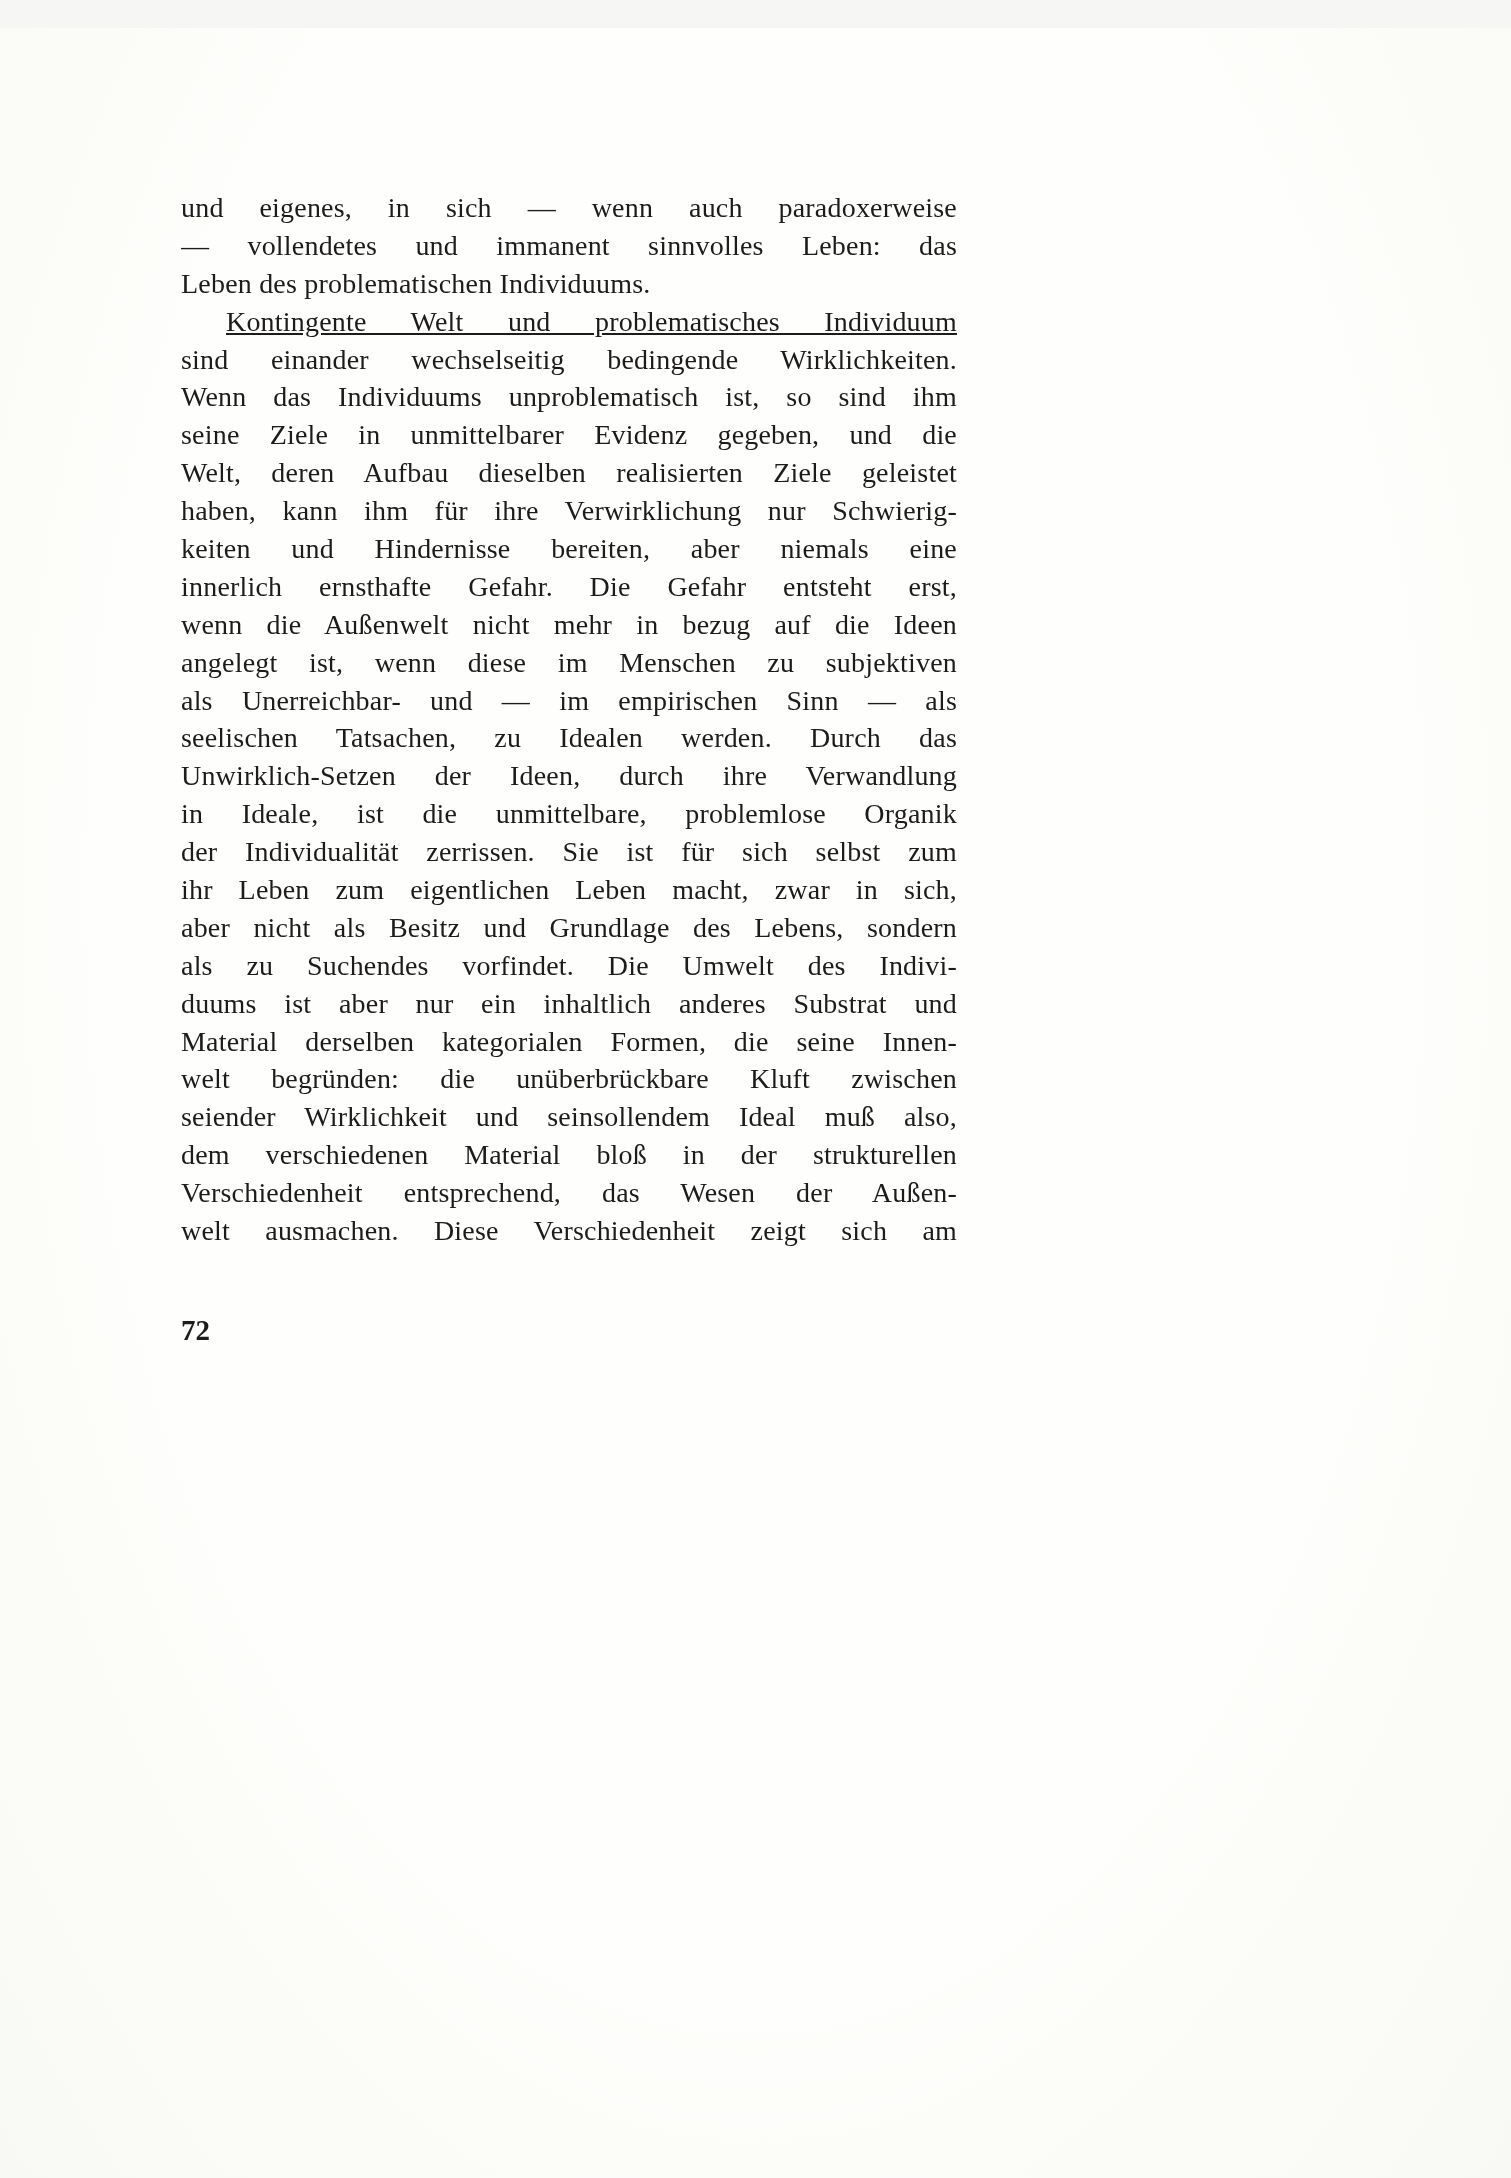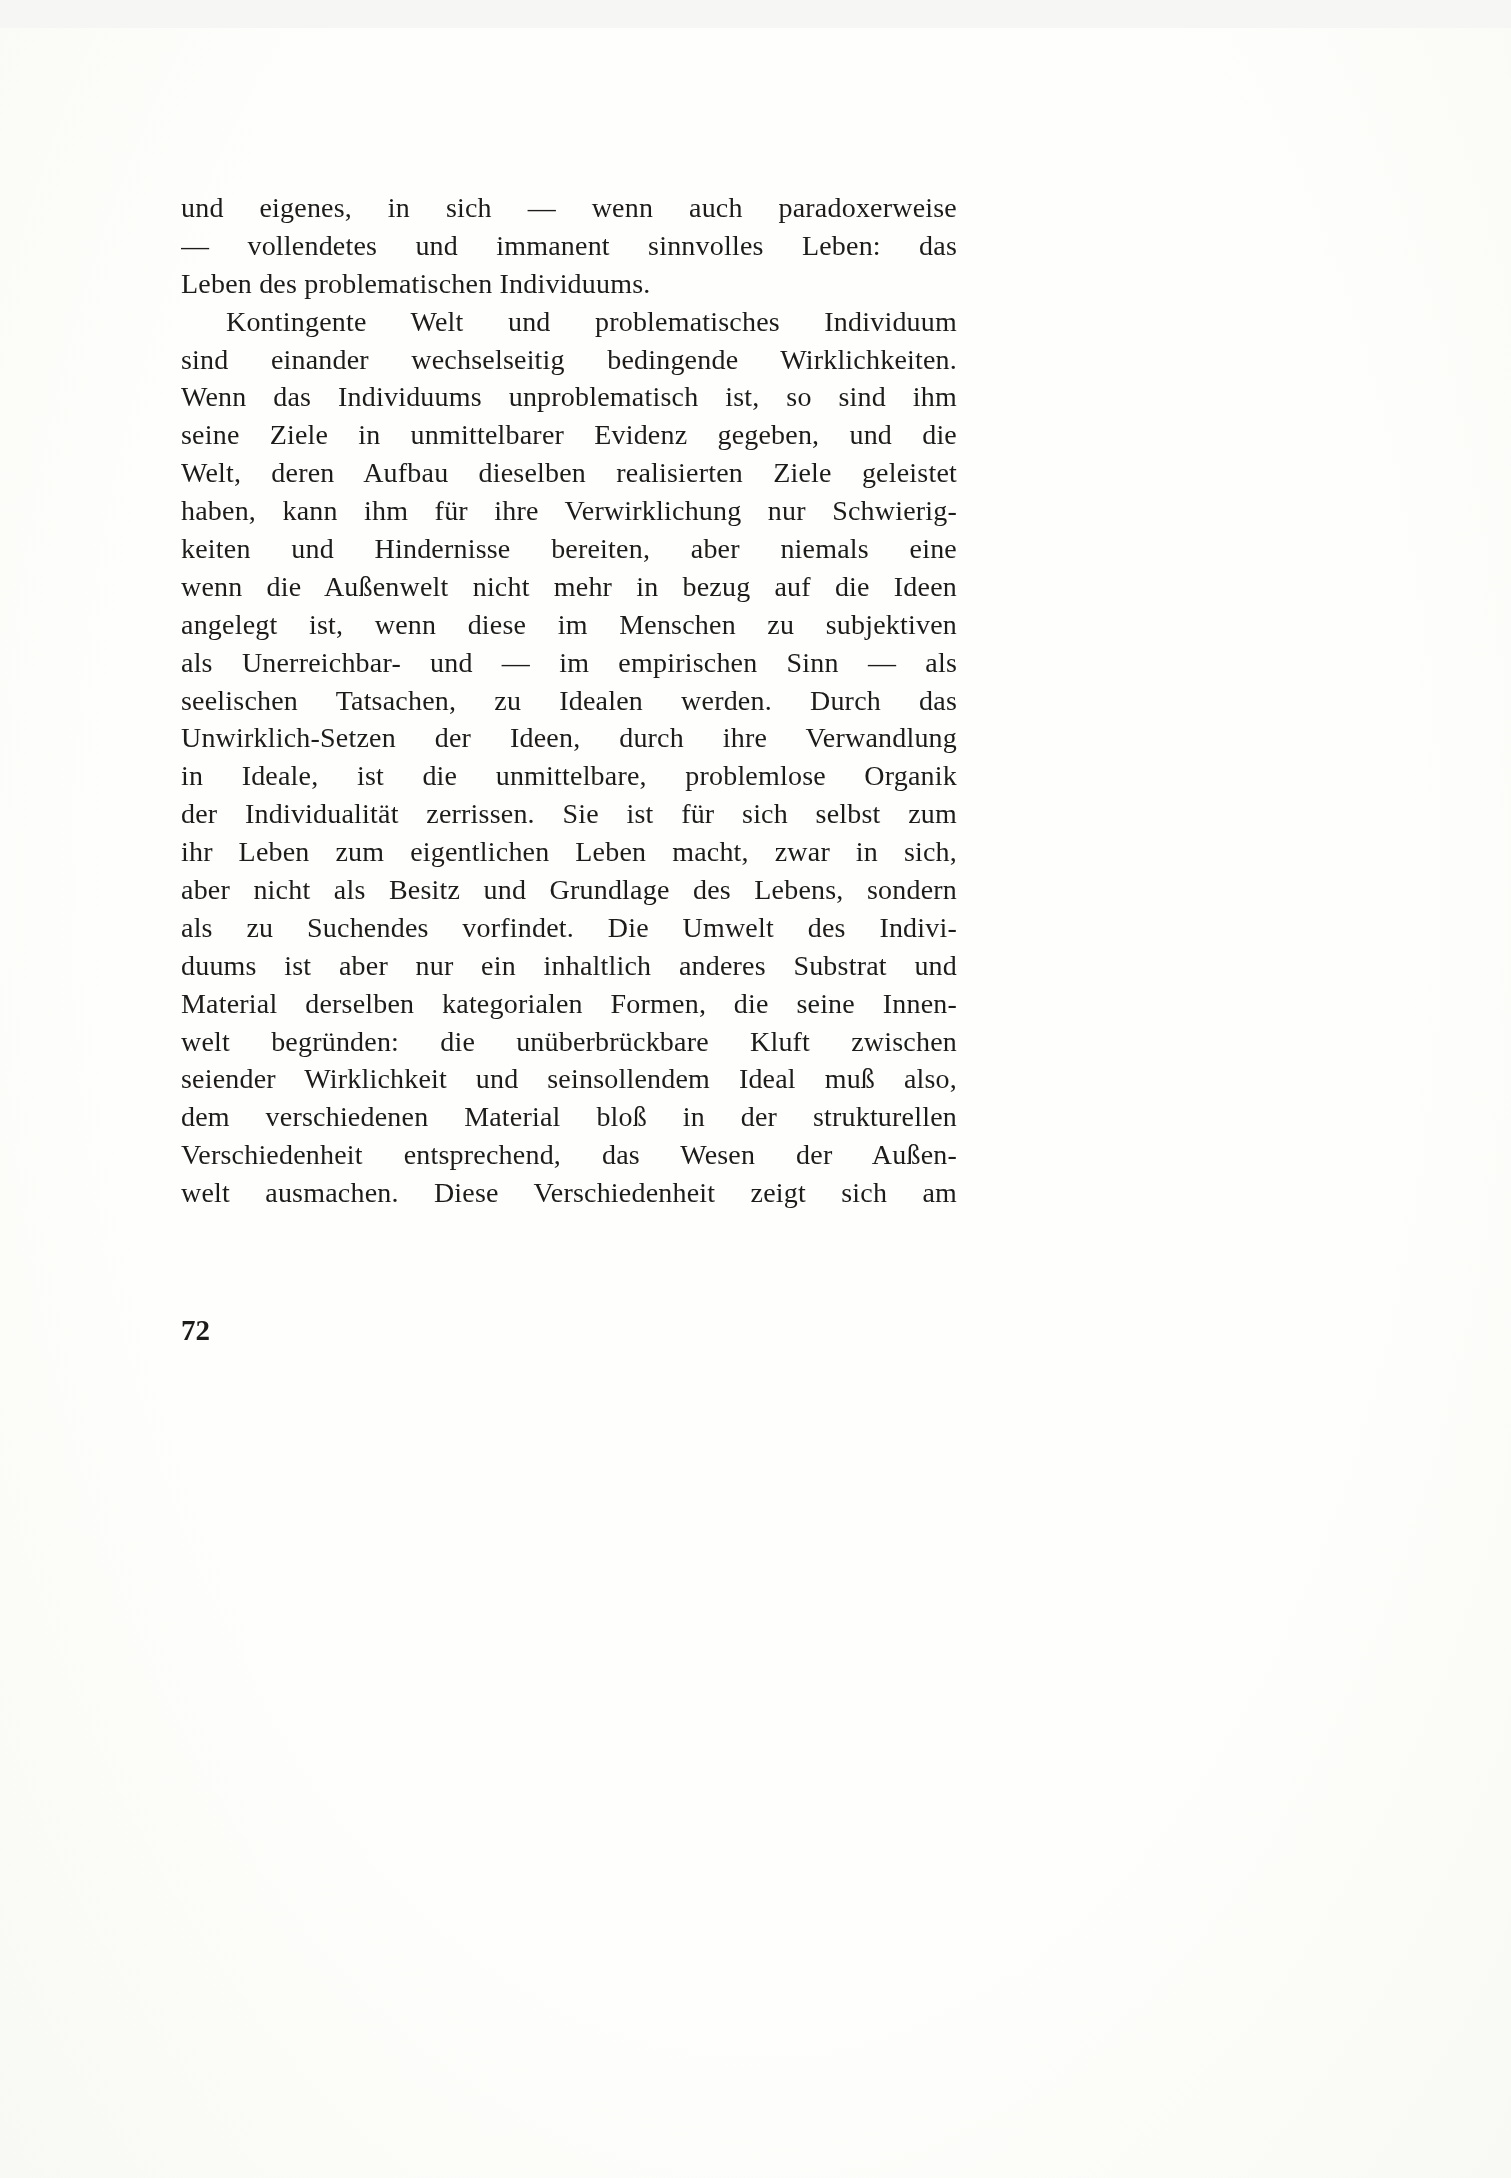--- a/index.html
+++ b/index.html
@@ -39,20 +39,21 @@
     text-align-last: justify;
     height: 37.9px;
     overflow: hidden;
   }
   .line.no-justify {
     text-align: right;
     text-align-last: left;
   }
   .line.indent {
     text-indent: 45px;
+    text-decoration: underline;
   }
   .page-number {
     position: absolute;
     left: 181px;
     top: 1286px;
     font-size: 29px;
     color: #1d1c1a;
     font-weight: bold;
   }
 </style>
@@ -67,20 +68,21 @@
         <div class="line no-justify">Leben des problematischen Individuums.</div>
       </div>
       <div class="paragraph">
         <div class="line indent">Kontingente Welt und problematisches Individuum</div>
         <div class="line">sind einander wechselseitig bedingende Wirklichkeiten.</div>
         <div class="line">Wenn das Individuums unproblematisch ist, so sind ihm</div>
         <div class="line">seine Ziele in unmittelbarer Evidenz gegeben, und die</div>
         <div class="line">Welt, deren Aufbau dieselben realisierten Ziele geleistet</div>
         <div class="line">haben, kann ihm für ihre Verwirklichung nur Schwierig-</div>
         <div class="line">keiten und Hindernisse bereiten, aber niemals eine</div>
+        <div class="line">innerlich ernsthafte Gefahr. Die Gefahr entsteht erst,</div>
         <div class="line">wenn die Außenwelt nicht mehr in bezug auf die Ideen</div>
         <div class="line">angelegt ist, wenn diese im Menschen zu subjektiven</div>
         <div class="line">als Unerreichbar- und — im empirischen Sinn — als</div>
         <div class="line">seelischen Tatsachen, zu Idealen werden. Durch das</div>
         <div class="line">Unwirklich-Setzen der Ideen, durch ihre Verwandlung</div>
         <div class="line">in Ideale, ist die unmittelbare, problemlose Organik</div>
         <div class="line">der Individualität zerrissen. Sie ist für sich selbst zum</div>
         <div class="line">ihr Leben zum eigentlichen Leben macht, zwar in sich,</div>
         <div class="line">aber nicht als Besitz und Grundlage des Lebens, sondern</div>
         <div class="line">als zu Suchendes vorfindet. Die Umwelt des Indivi-</div>

